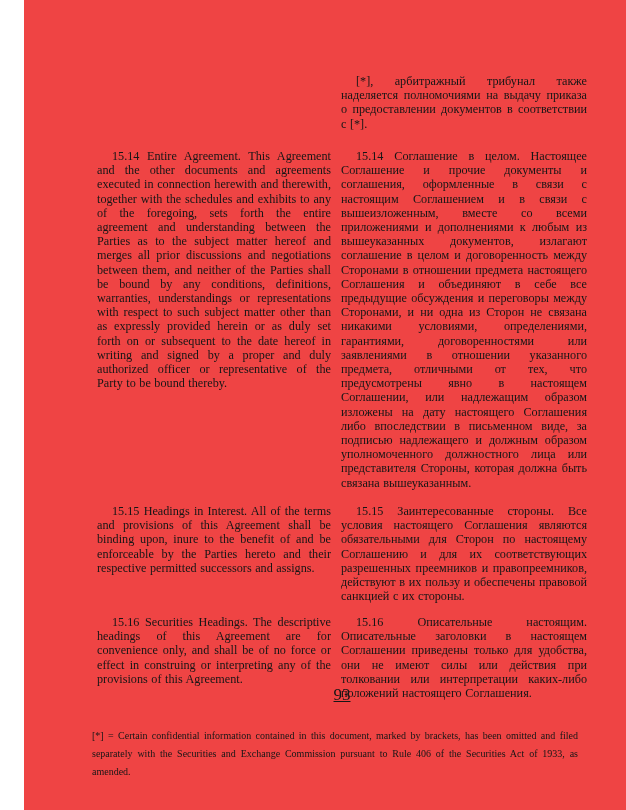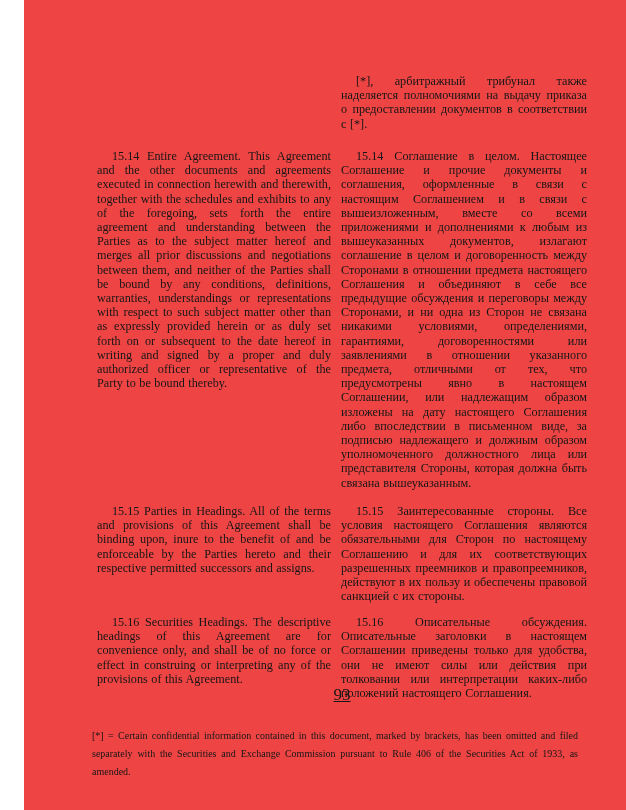--- a/index.html
+++ b/index.html
@@ -87,21 +87,21 @@
         <span class="sec-title">Соглашение в целом.</span>
         <span class="sec-body">Настоящее Соглашение и прочие документы и соглашения, оформленные в связи с настоящим Соглашением и в связи с вышеизложенным, вместе со всеми приложениями и дополнениями к любым из вышеуказанных документов, излагают соглашение в целом и договоренность между Сторонами в отношении предмета настоящего Соглашения и объединяют в себе все предыдущие обсуждения и переговоры между Сторонами, и ни одна из Сторон не связана никакими условиями, определениями, гарантиями, договоренностями или заявлениями в отношении указанного предмета, отличными от тех, что предусмотрены явно в настоящем Соглашении, или надлежащим образом изложены на дату настоящего Соглашения либо впоследствии в письменном виде, за подписью надлежащего и должным образом уполномоченного должностного лица или представителя Стороны, которая должна быть связана вышеуказанным.</span>
       </p>
     </div>
   </div>
 
   <div class="row row-2">
     <div class="col-left">
       <p class="para">
         <span class="sec-num">15.15</span>
-        <span class="sec-title">Parties in Headings.</span>
+        <span class="sec-title">Headings in Interest.</span>
         <span class="sec-body">All of the terms and provisions of this Agreement shall be binding upon, inure to the benefit of and be enforceable by the Parties hereto and their respective permitted successors and assigns.</span>
       </p>
     </div>
     <div class="col-right">
       <p class="para">
         <span class="sec-num">15.15</span>
         <span class="sec-title">Заинтересованные стороны.</span>
         <span class="sec-body">Все условия настоящего Соглашения являются обязательными для Сторон по настоящему Соглашению и для их соответствующих разрешенных преемников и правопреемников, действуют в их пользу и обеспечены правовой санкцией с их стороны.</span>
       </p>
     </div>
@@ -112,21 +112,21 @@
       <p class="para">
         <span class="sec-num">15.16</span>
         <span class="sec-title-plain">Securities</span>
         <span class="sec-title">Headings.</span>
         <span class="sec-body">The descriptive headings of this Agreement are for convenience only, and shall be of no force or effect in construing or interpreting any of the provisions of this Agreement.</span>
       </p>
     </div>
     <div class="col-right">
       <p class="para">
         <span class="sec-num">15.16</span>
-        <span class="sec-title">Описательные обсуждения.</span>
+        <span class="sec-title">Описательные настоящим.</span>
         <span class="sec-body">Описательные заголовки в настоящем Соглашении приведены только для удобства, они не имеют силы или действия при толковании или интерпретации каких-либо положений настоящего Соглашения.</span>
       </p>
     </div>
   </div>
 
   <div class="pagenum">93</div>
 
   <div class="footnote">[*] = Certain confidential information contained in this document, marked by brackets, has been omitted and filed separately with the Securities and Exchange Commission pursuant to Rule 406 of the Securities Act of 1933, as amended.</div>
 
 </div>

